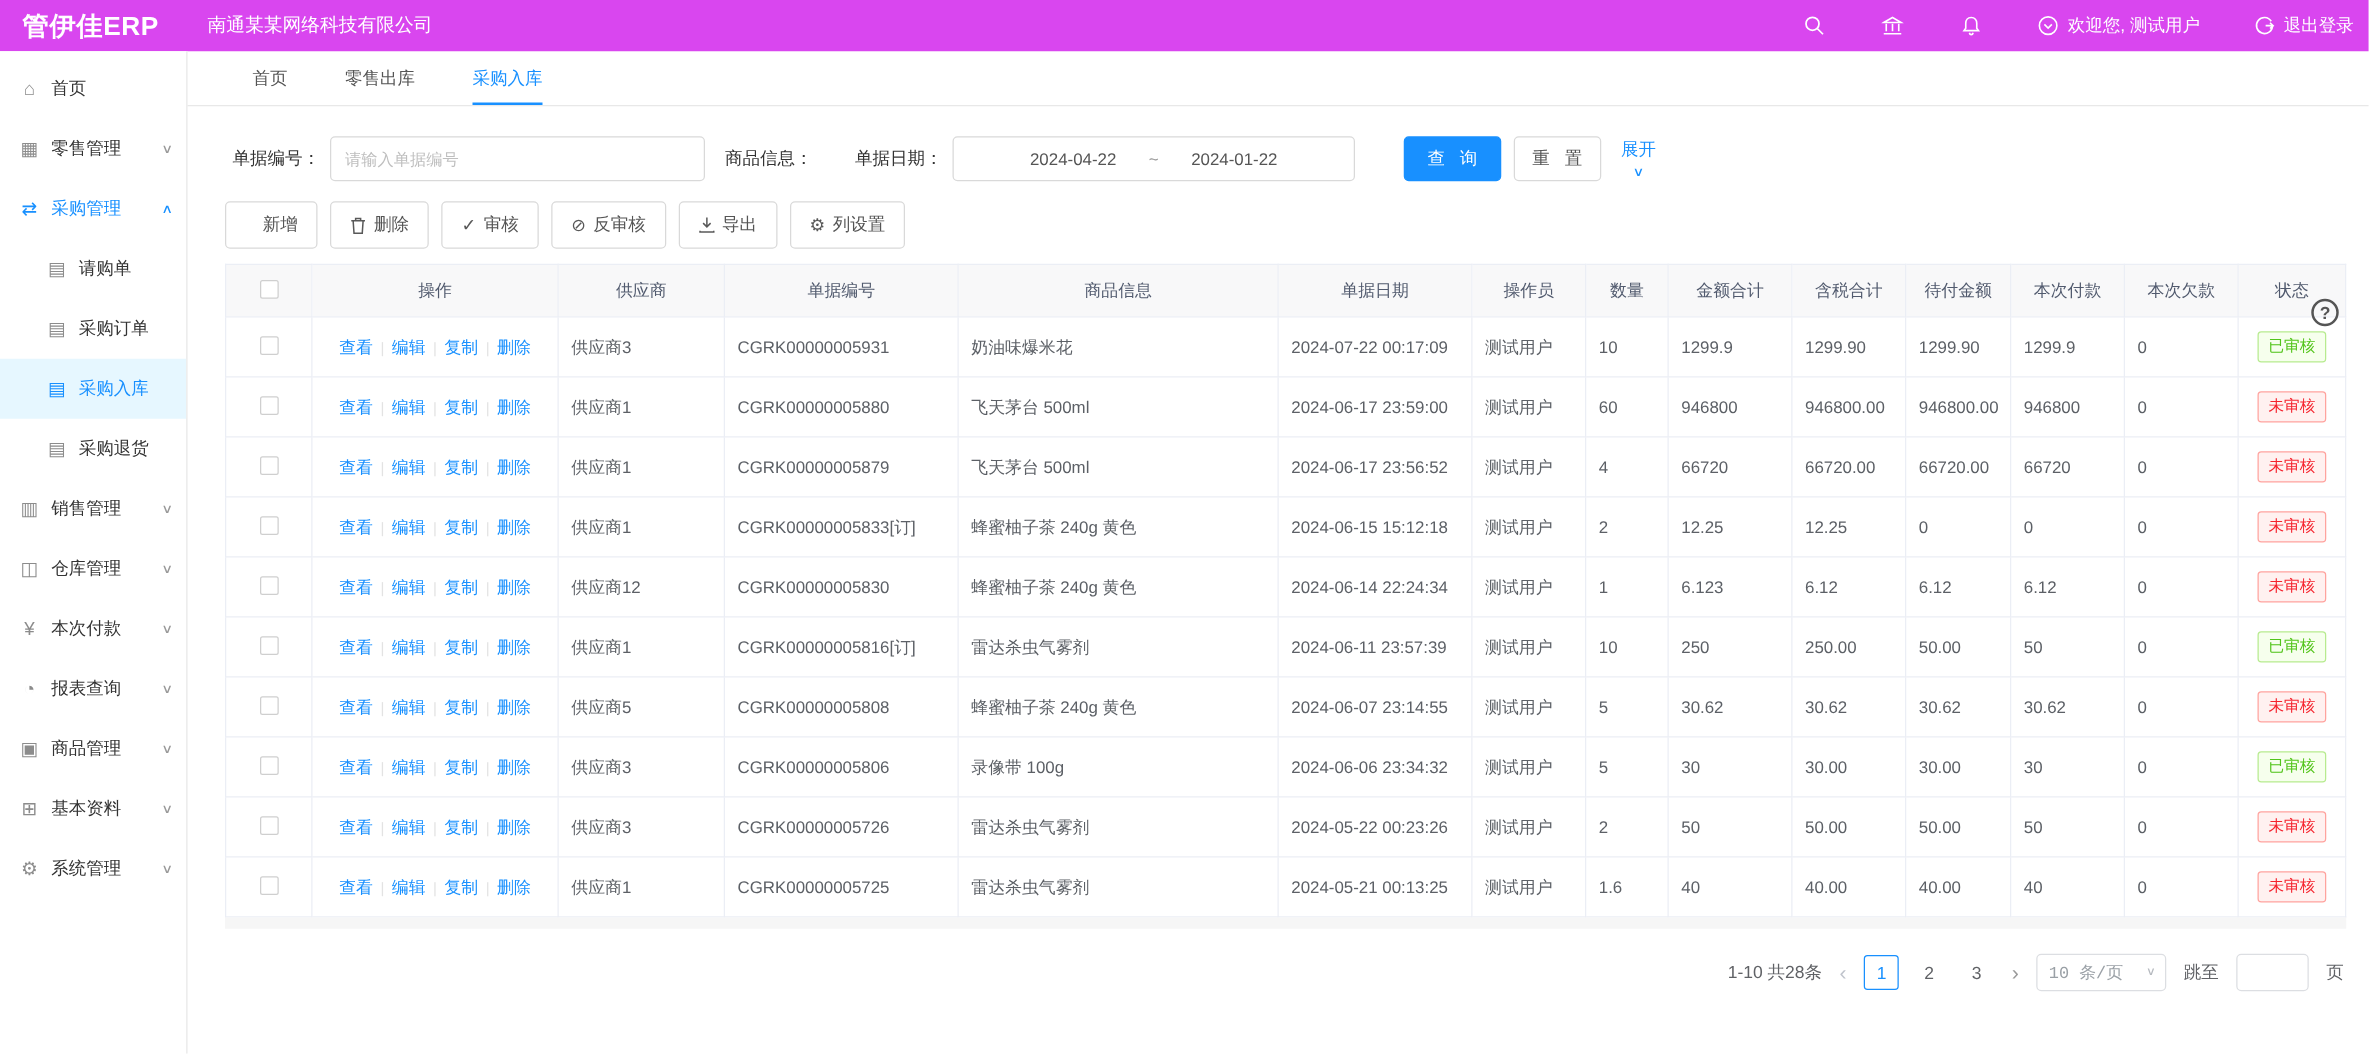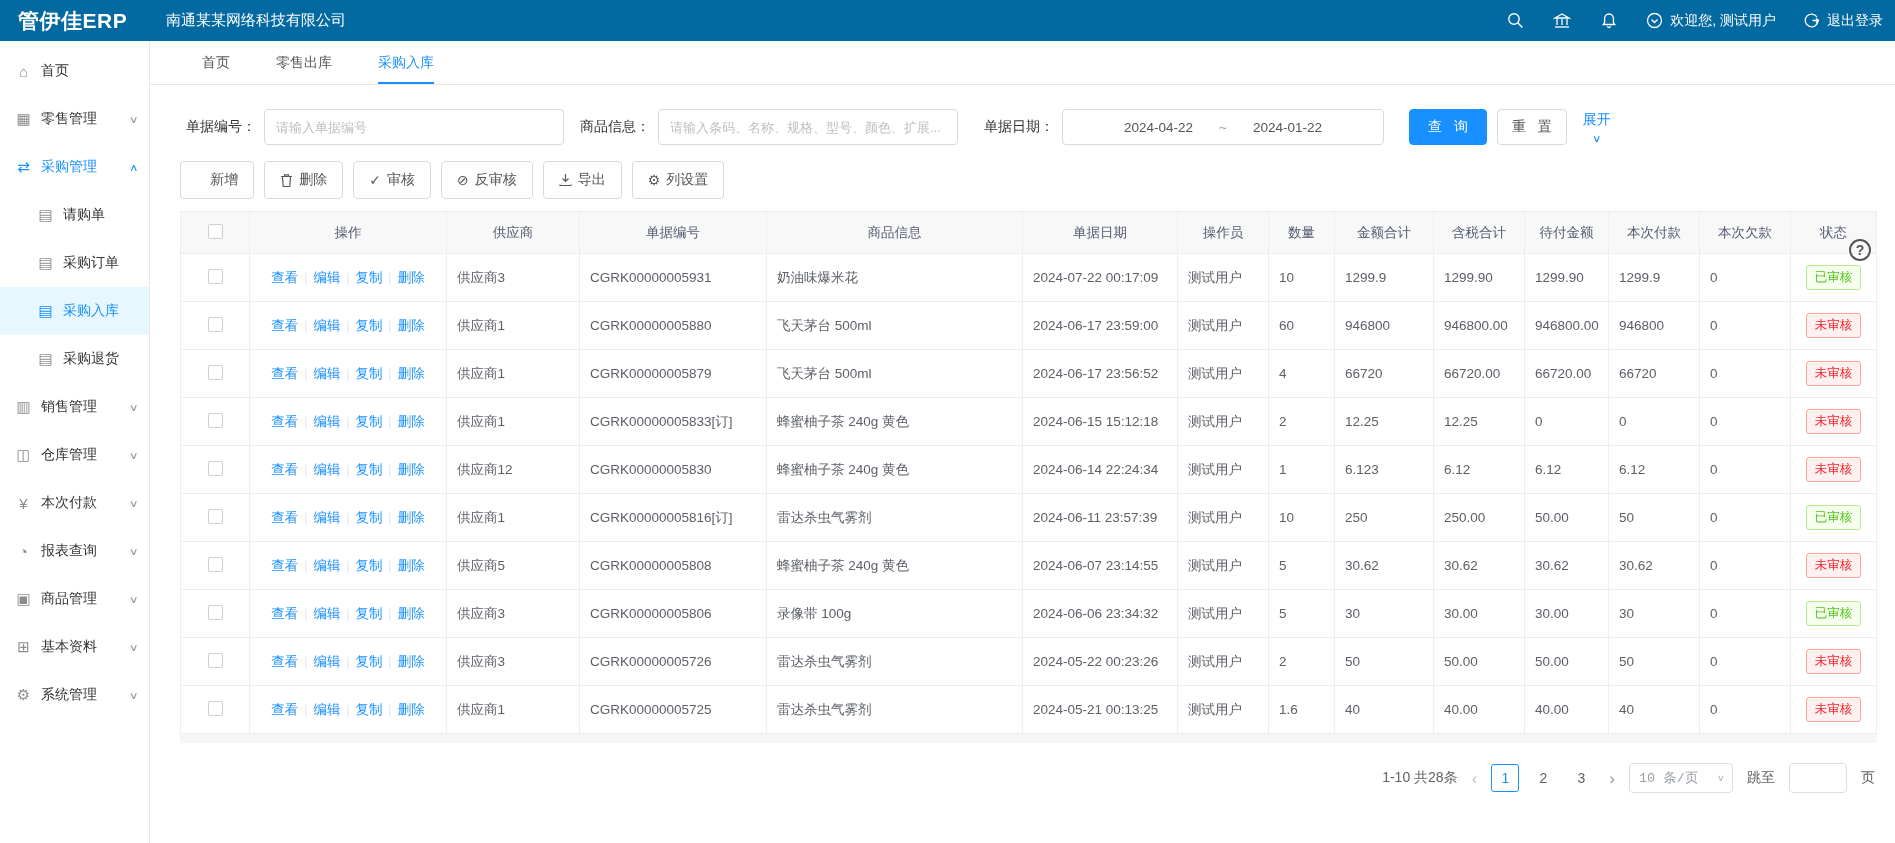--- a/index.html
+++ b/index.html
@@ -1,25 +1,25 @@
 <!DOCTYPE html>
 <html><head>
 <meta charset="utf-8">
 <style>
   * { margin:0; padding:0; box-sizing:border-box; }
   html,body { width:1895px; height:843px; overflow:hidden; background:#fff;
     font-family:"Liberation Sans","DejaVu Sans",sans-serif; font-size:14px; color:#333; }
   .app { width:1895px; height:843px; display:flex; flex-direction:column; background:#fff; }
 
   
-  .topbar { height:41px; background:#0369a1; display:flex; align-items:center; padding:0 12px 0 18px; flex:none; }
+  .topbar { height:41px; background:#d946ef; display:flex; align-items:center; padding:0 12px 0 18px; flex:none; }
   .logo { color:#fff; font-size:21px; font-weight:bold; letter-spacing:.5px; width:130px; }
   .company { color:#fff; font-size:15px; margin-left:18px; }
   .topbar .spacer { flex:1; }
-  .top-right { display:flex; align-items:center; gap:27px; color:#fff; }
+  .top-right { display:flex; align-items:center; gap:43px; color:#fff; }
   .tb-icon { width:20px; height:20px; display:inline-flex; align-items:center; justify-content:center; cursor:pointer; }
   .tb-icon svg { display:block; }
   .top-user, .top-logout { display:flex; align-items:center; gap:7px; font-size:14px; cursor:pointer; }
 
   
   .layout { flex:1; display:flex; min-height:0; }
   .sidebar { width:150px; flex:none; border-right:1px solid #e8e8e8; padding-top:6px; background:#fff; overflow:hidden; }
   .side-item { height:48px; display:flex; align-items:center; padding:0 12px 0 15px; cursor:pointer; color:#333; }
   .side-item .ico { width:17px; font-size:15px; color:#8c8c8c; margin-right:9px; text-align:center; flex:none; }
   .side-item .lbl { flex:1; font-size:14px; white-space:nowrap; }
@@ -49,21 +49,21 @@
   .f-input::placeholder { color:#bfbfbf; }
   .inp-billno { width:300px; }
   .inp-product { width:300px; }
   .g2 { margin-left:16px; } .g3 { margin-left:26px; }
   .date-box { width:322px; height:36px; border:1px solid #d9d9d9; border-radius:4px; display:flex;
     align-items:center; justify-content:center; gap:26px; font-size:13.5px; color:#555; cursor:pointer; }
   .date-sep { color:#999; }
   .btn { height:36px; border-radius:4px; border:1px solid #d9d9d9; background:#fff; font-size:14px;
     color:#555; padding:0 15px; cursor:pointer; font-family:inherit; display:inline-flex; align-items:center; gap:6px; }
   .btn.primary { background:#1890ff; border-color:#1890ff; color:#fff; }
-  .btn-search { margin-left:25px; letter-spacing:4px; padding:0 14px 0 18px; }
+  .btn-search { margin-left:39px; letter-spacing:4px; padding:0 14px 0 18px; }
   .btn-reset { margin-left:10px; letter-spacing:4px; padding:0 10px 0 14px; }
   .expand-link { margin-left:16px; color:#1890ff; font-size:14px; cursor:pointer; display:flex; align-items:center; gap:4px;flex-direction:column; }
   .expand-link .chev { font-size:10px; transform:scaleX(1.3); }
 
   
   .toolbar { margin-top:16px; display:flex; gap:10px; align-items:center; }
   .tbtn { height:38px; }
   .tbtn .bicon { font-size:14px; color:#595959; display:inline-flex; align-items:center; }
   .tbtn .bicon svg { display:block; }
   .tbtn[data-primary="true"] .bicon { color:#fff; }
@@ -254,21 +254,20 @@
             <span>采购入库</span>
           </div>
         </div>
 
       <div class="content">
 
         <div class="filter-row">
           <span class="f-label">单据编号：</span>
           <input class="f-input inp-billno" placeholder="请输入单据编号" style="">
           <span class="f-label g2">商品信息：</span>
-          <input class="f-input inp-product" placeholder="请输入条码、名称、规格、型号、颜色、扩展..." style="">
           <span class="f-label g3">单据日期：</span>
           <div class="date-box">
             <span>2024-04-22</span>
             <span class="date-sep">~</span>
             <span>2024-01-22</span>
           </div>
           <button class="btn primary btn-search">查 询</button>
           <button class="btn btn-reset">重 置</button>
           <span class="expand-link">
             <span>展开</span>

